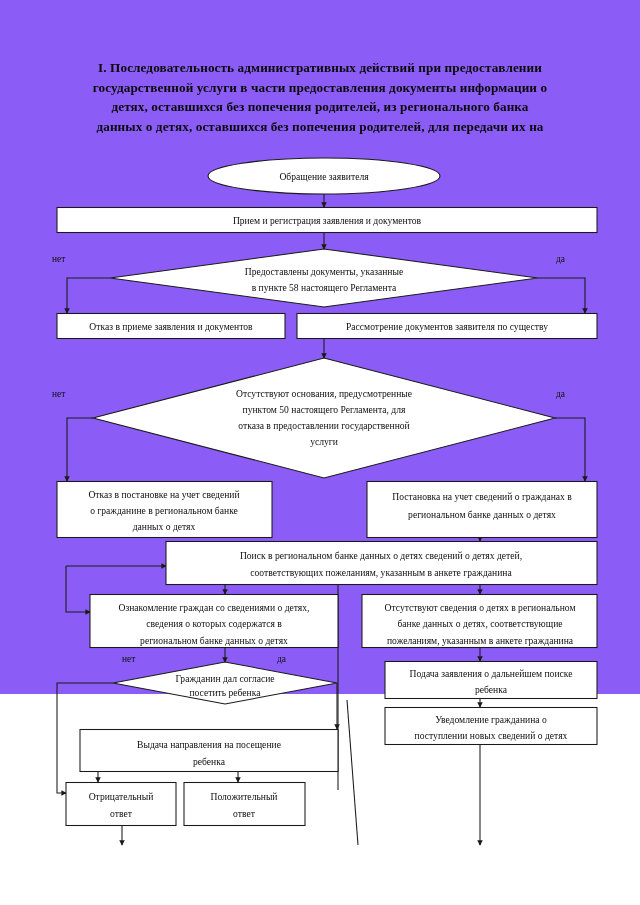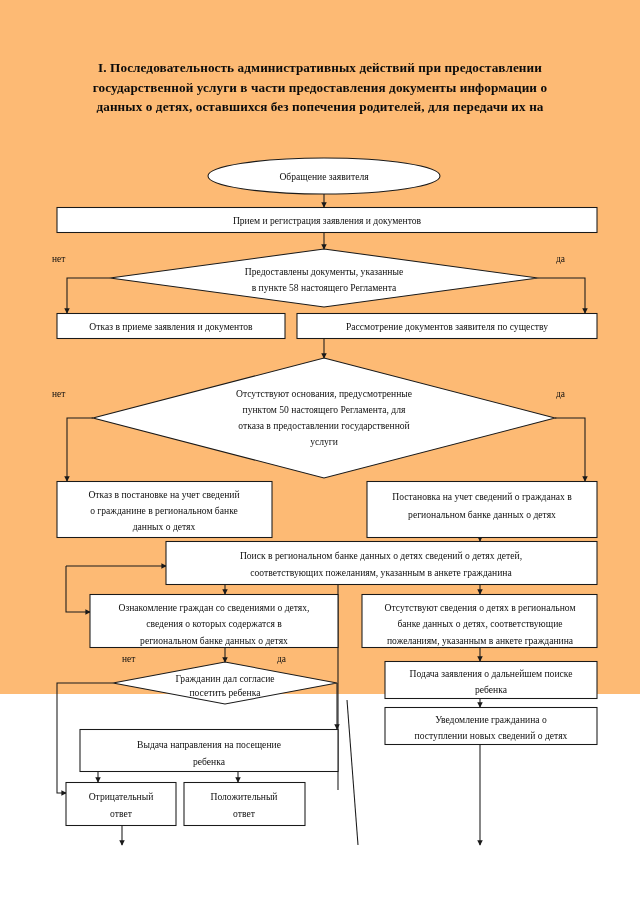--- a/index.html
+++ b/index.html
@@ -11,21 +11,21 @@
     width: 640px;
     height: 905px;
     font-family: "Liberation Serif", "DejaVu Serif", serif;
     color: #111111;
     overflow: hidden;
   }
   #page {
     position: relative;
     width: 640px;
     height: 694px;
-    background: #fdba74;
+    background: #8b5cf6;
   }
   #title {
     position: absolute;
     left: 48px;
     top: 58px;
     width: 544px;
     text-align: center;
     font-weight: bold;
     font-size: 13.2px;
     line-height: 19.5px;
@@ -59,20 +59,21 @@
   }
 </style>
 </head>
 <body>
 
 <div id="page">
 
   <div id="title">
     <div>I. Последовательность административных действий при предоставлении</div>
     <div>государственной услуги в части предоставления документы информации о</div>
+    <div>детях, оставшихся без попечения родителей, из регионального банка</div>
     <div>данных о детях, оставшихся без попечения родителей, для передачи их на</div>
   </div>
 
   <svg id="flow" width="640" height="905" viewBox="0 0 640 905">
     <defs>
       <marker id="arrow" viewBox="0 0 10 10" refX="8.5" refY="5" markerWidth="5.2" markerHeight="5.2" orient="auto-start-reverse">
         <path d="M 0 0 L 10 5 L 0 10 z" fill="#1a1a1a"></path>
       </marker>
     </defs>
 

